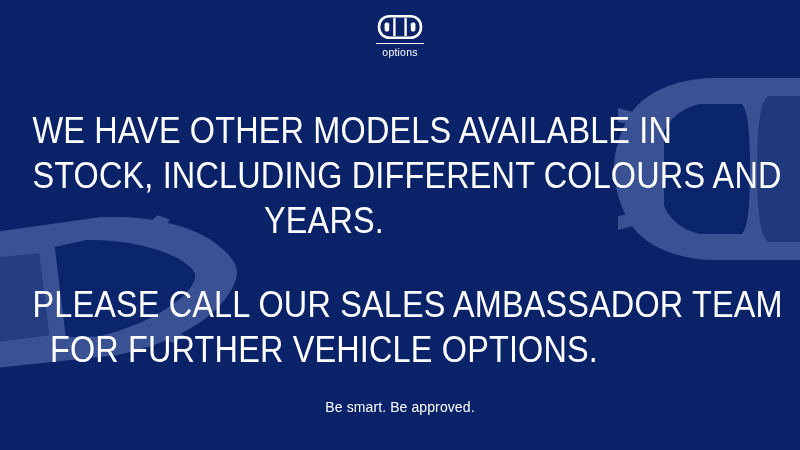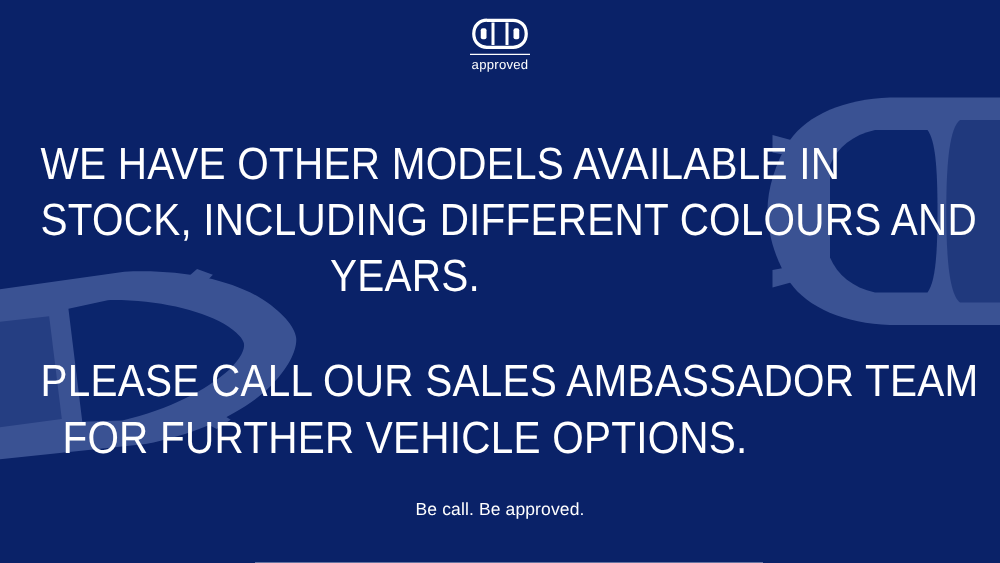--- a/index.html
+++ b/index.html
@@ -159,31 +159,31 @@
                C7.1 23.8 2 20.0 2 13 C2 6.0 7.1 2.2 12.5 2.2 Z" fill="none" stroke="#ffffff" stroke-width="2.6"></path>
 
       <rect x="7.6" y="8.6" width="4.6" height="8.8" rx="1.6" fill="#ffffff"></rect>
 
       <rect x="33.8" y="8.6" width="4.6" height="8.8" rx="1.6" fill="#ffffff"></rect>
 
       <rect x="16.2" y="4.0" width="2.4" height="18" fill="#ffffff"></rect>
       <rect x="27.4" y="4.0" width="2.4" height="18" fill="#ffffff"></rect>
     </svg>
     <div class="brand-rule"></div>
-    <div class="brand-word">approved</div>
+    <div class="brand-word">options</div>
   </div>
 
   <div class="copy">
     <div class="para">
       <span class="para-line">We have other models available in</span>
       <span class="para-line">stock, including different colours and</span>
       <span class="para-line">years.</span>
     </div>
     <div class="para-gap"></div>
     <div class="para">
       <span class="para-line">Please call our sales ambassador team</span>
       <span class="para-line">for further vehicle options.</span>
     </div>
   </div>
 
-  <div class="tagline">Be call. Be approved.</div>
+  <div class="tagline">Be smart. Be approved.</div>
 
 </div>
 
 </body></html>

